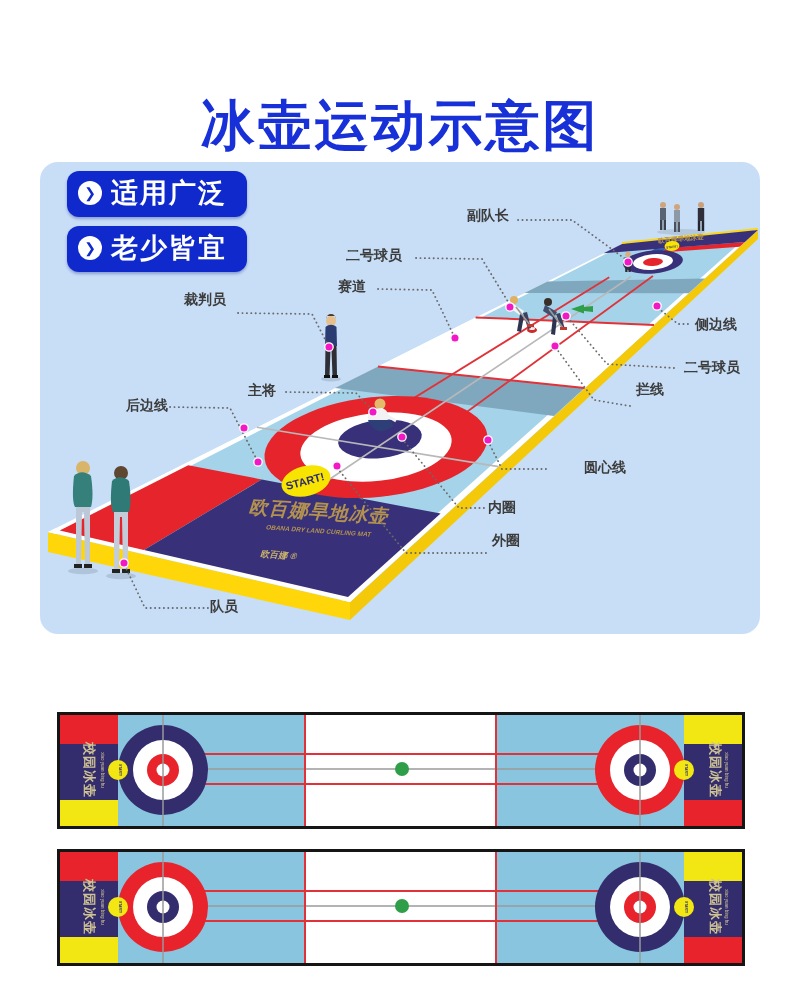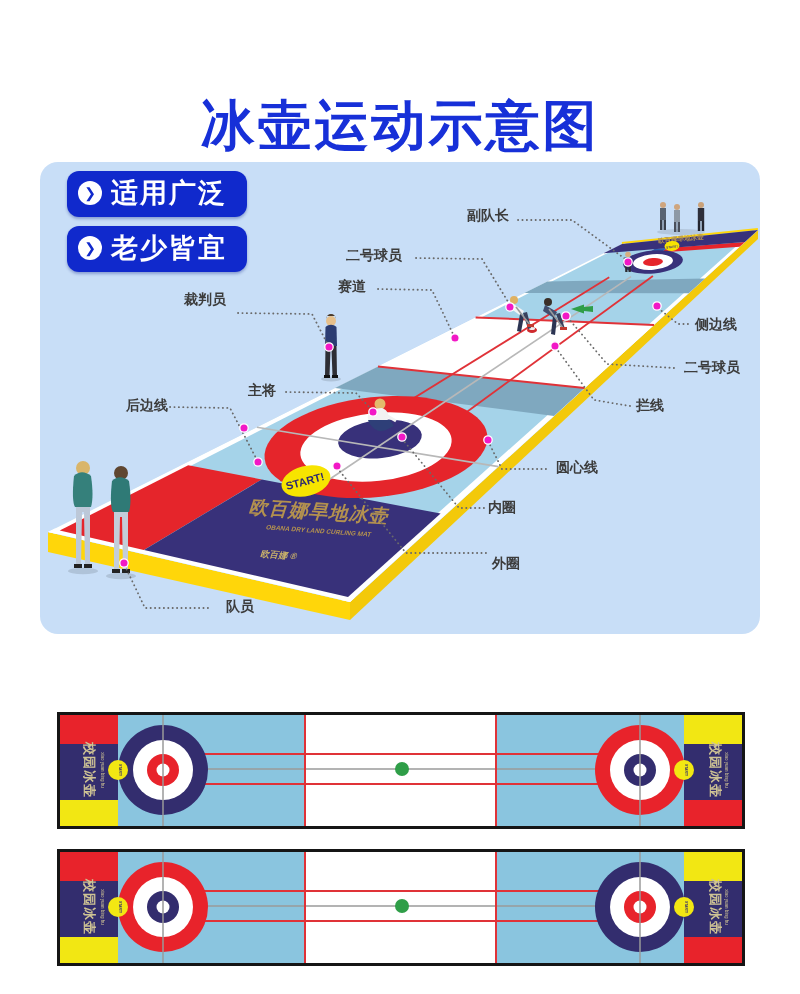--- a/index.html
+++ b/index.html
@@ -203,27 +203,27 @@
     <span class="ic">❯</span>
     <span>老少皆宜</span>
   </div>
 
   <div class="lbl" style="left:448px;top:54px">副队长</div>
   <div class="lbl" style="left:334px;top:94px">二号球员</div>
   <div class="lbl" style="left:312px;top:125px">赛道</div>
   <div class="lbl" style="left:165px;top:138px">裁判员</div>
   <div class="lbl" style="left:676px;top:163px">侧边线</div>
   <div class="lbl" style="left:672px;top:206px">二号球员</div>
-  <div class="lbl" style="left:610px;top:244px">拦线</div>
+  <div class="lbl" style="left:610px;top:228px">拦线</div>
   <div class="lbl" style="left:222px;top:229px">主将</div>
   <div class="lbl" style="left:107px;top:244px">后边线</div>
-  <div class="lbl" style="left:537px;top:306px">圆心线</div>
+  <div class="lbl" style="left:565px;top:306px">圆心线</div>
   <div class="lbl" style="left:462px;top:346px">内圈</div>
-  <div class="lbl" style="left:466px;top:402px">外圈</div>
-  <div class="lbl" style="left:200px;top:445px">队员</div>
+  <div class="lbl" style="left:466px;top:379px">外圈</div>
+  <div class="lbl" style="left:184px;top:445px">队员</div>
 </div>
 
 <div class="topview tv1">
   <svg width="688" height="117" viewBox="0 0 688 117">
     <rect x="0" y="0" width="688" height="117" fill="#8ac5df"></rect>
     <rect x="248" y="0" width="191" height="117" fill="#ffffff"></rect>
     <line x1="106" y1="42" x2="583" y2="42" stroke="#e03238" stroke-width="2"></line>
     <line x1="106" y1="72" x2="583" y2="72" stroke="#e03238" stroke-width="2"></line>
     <line x1="61" y1="57" x2="627" y2="57" stroke="#9a9a9a" stroke-width="1.5"></line>
     <line x1="248" y1="0" x2="248" y2="117" stroke="#e03238" stroke-width="2"></line>

